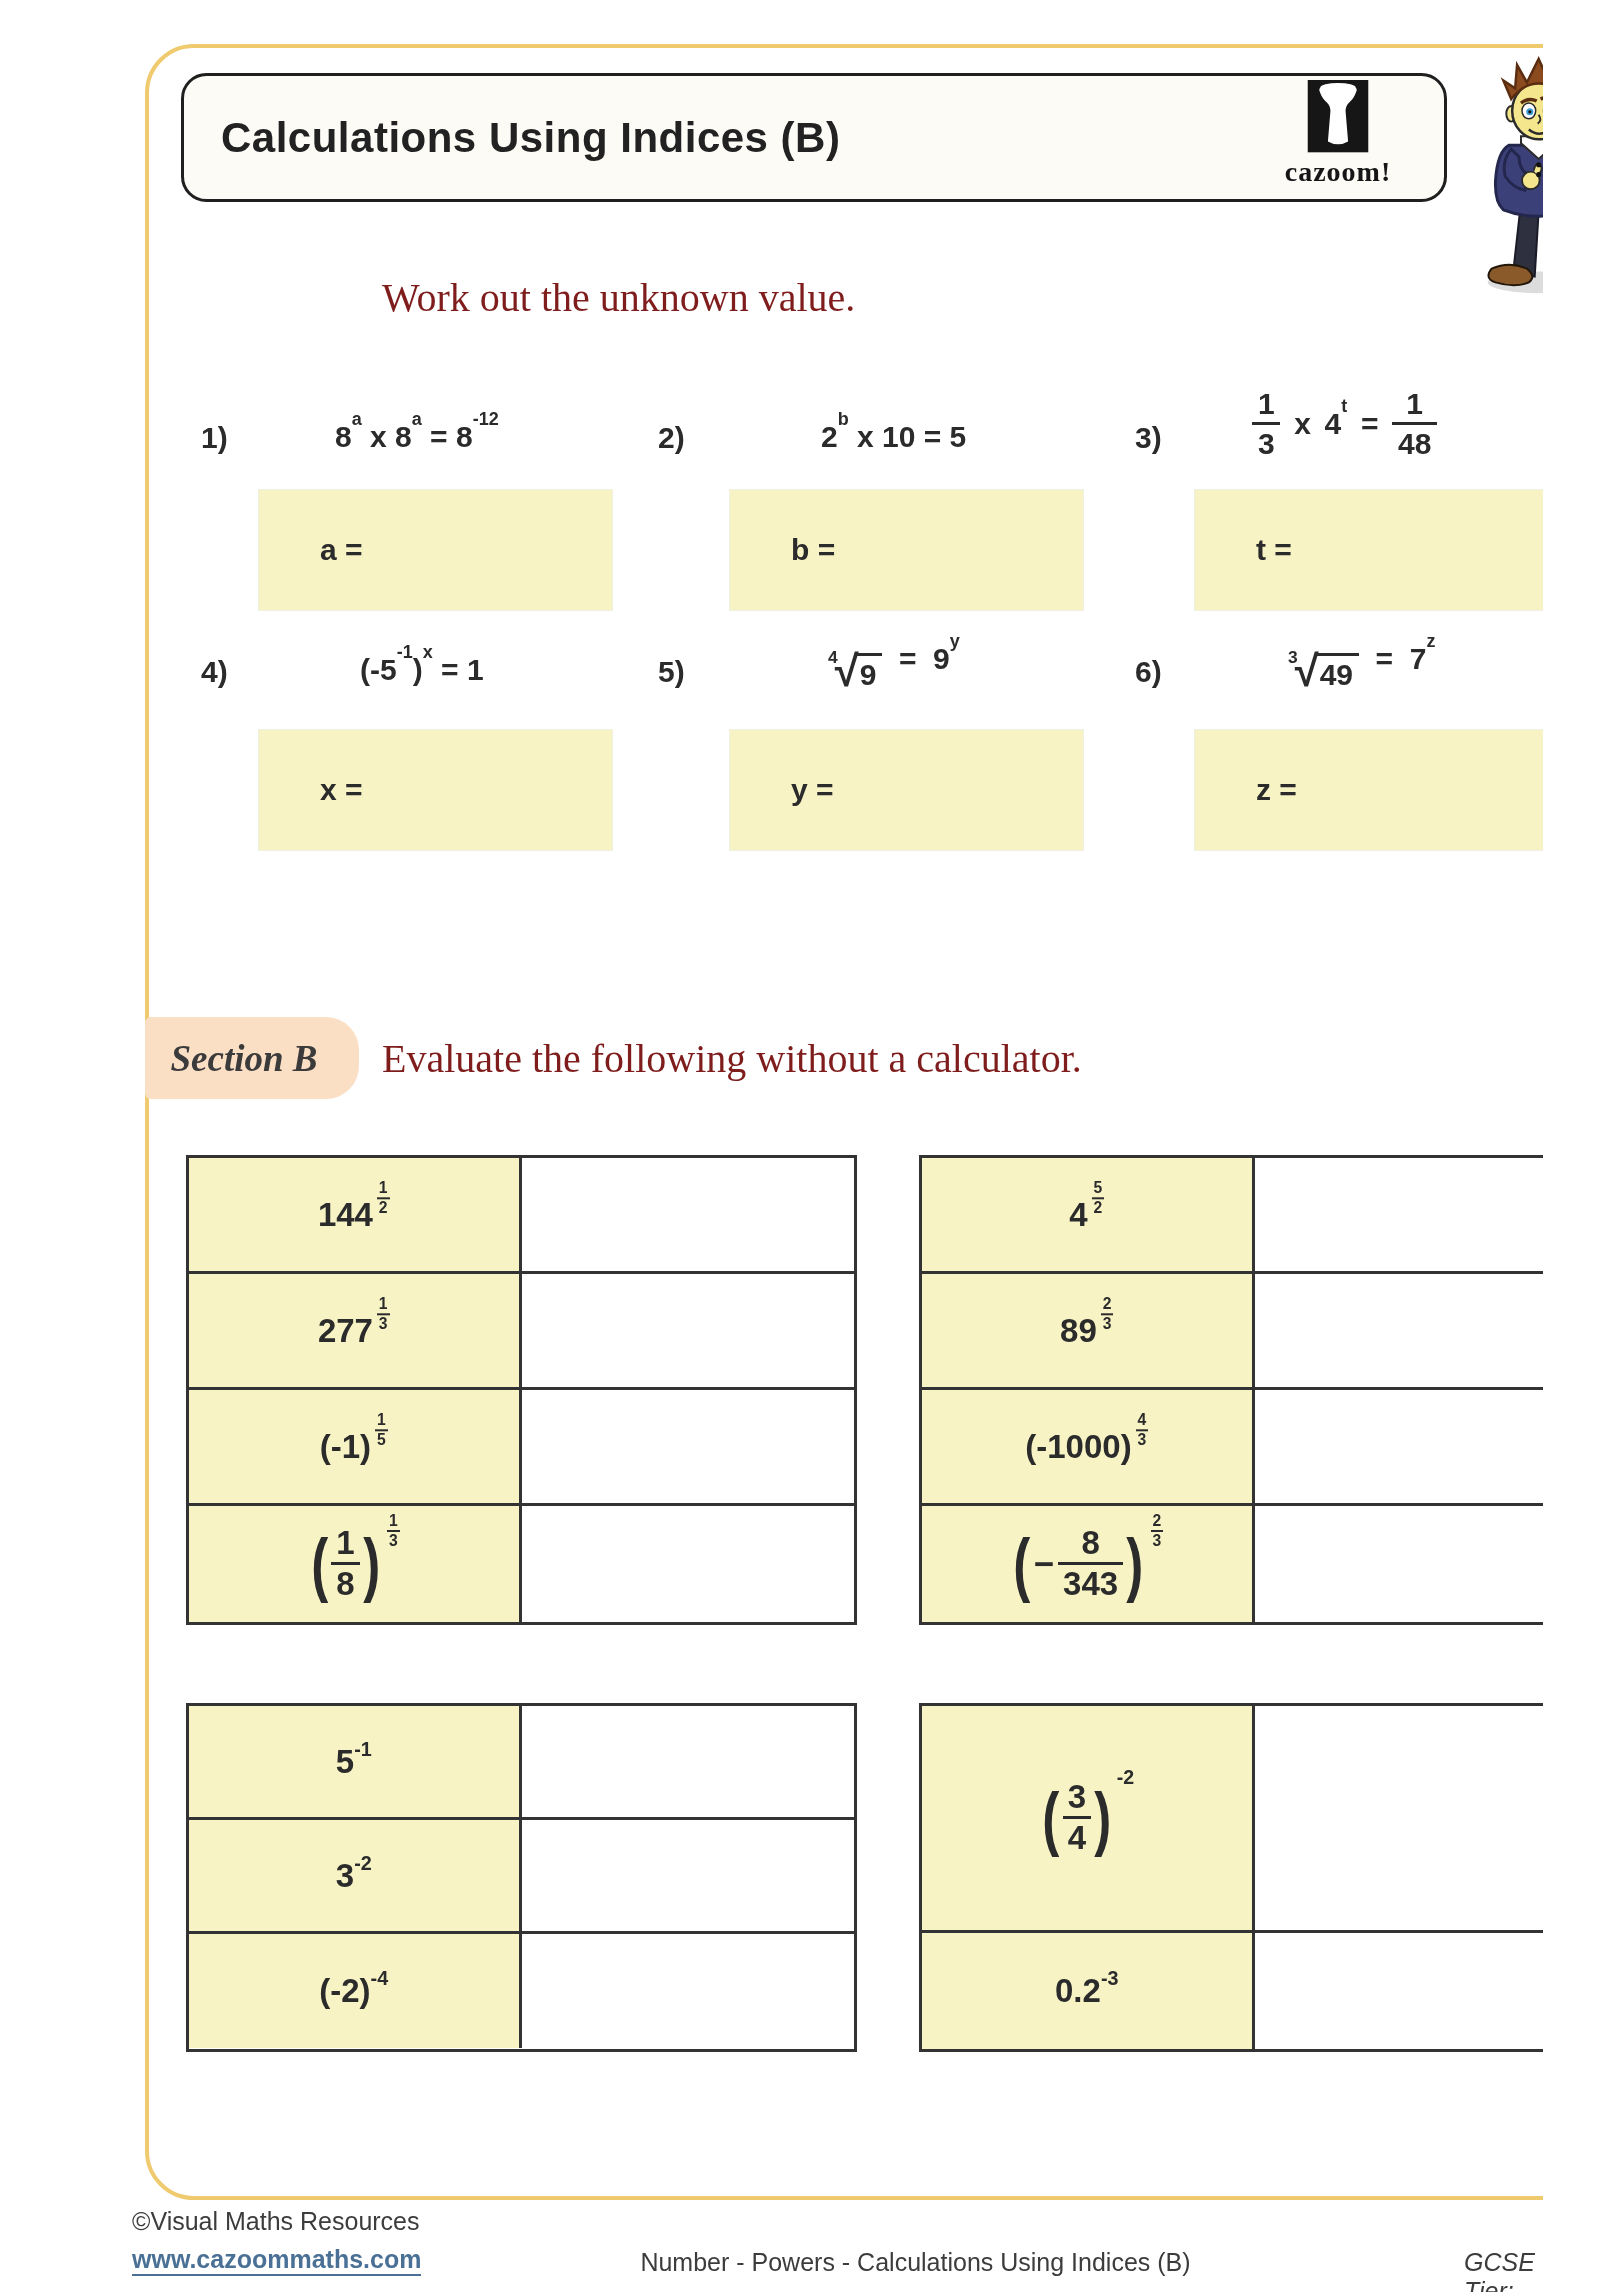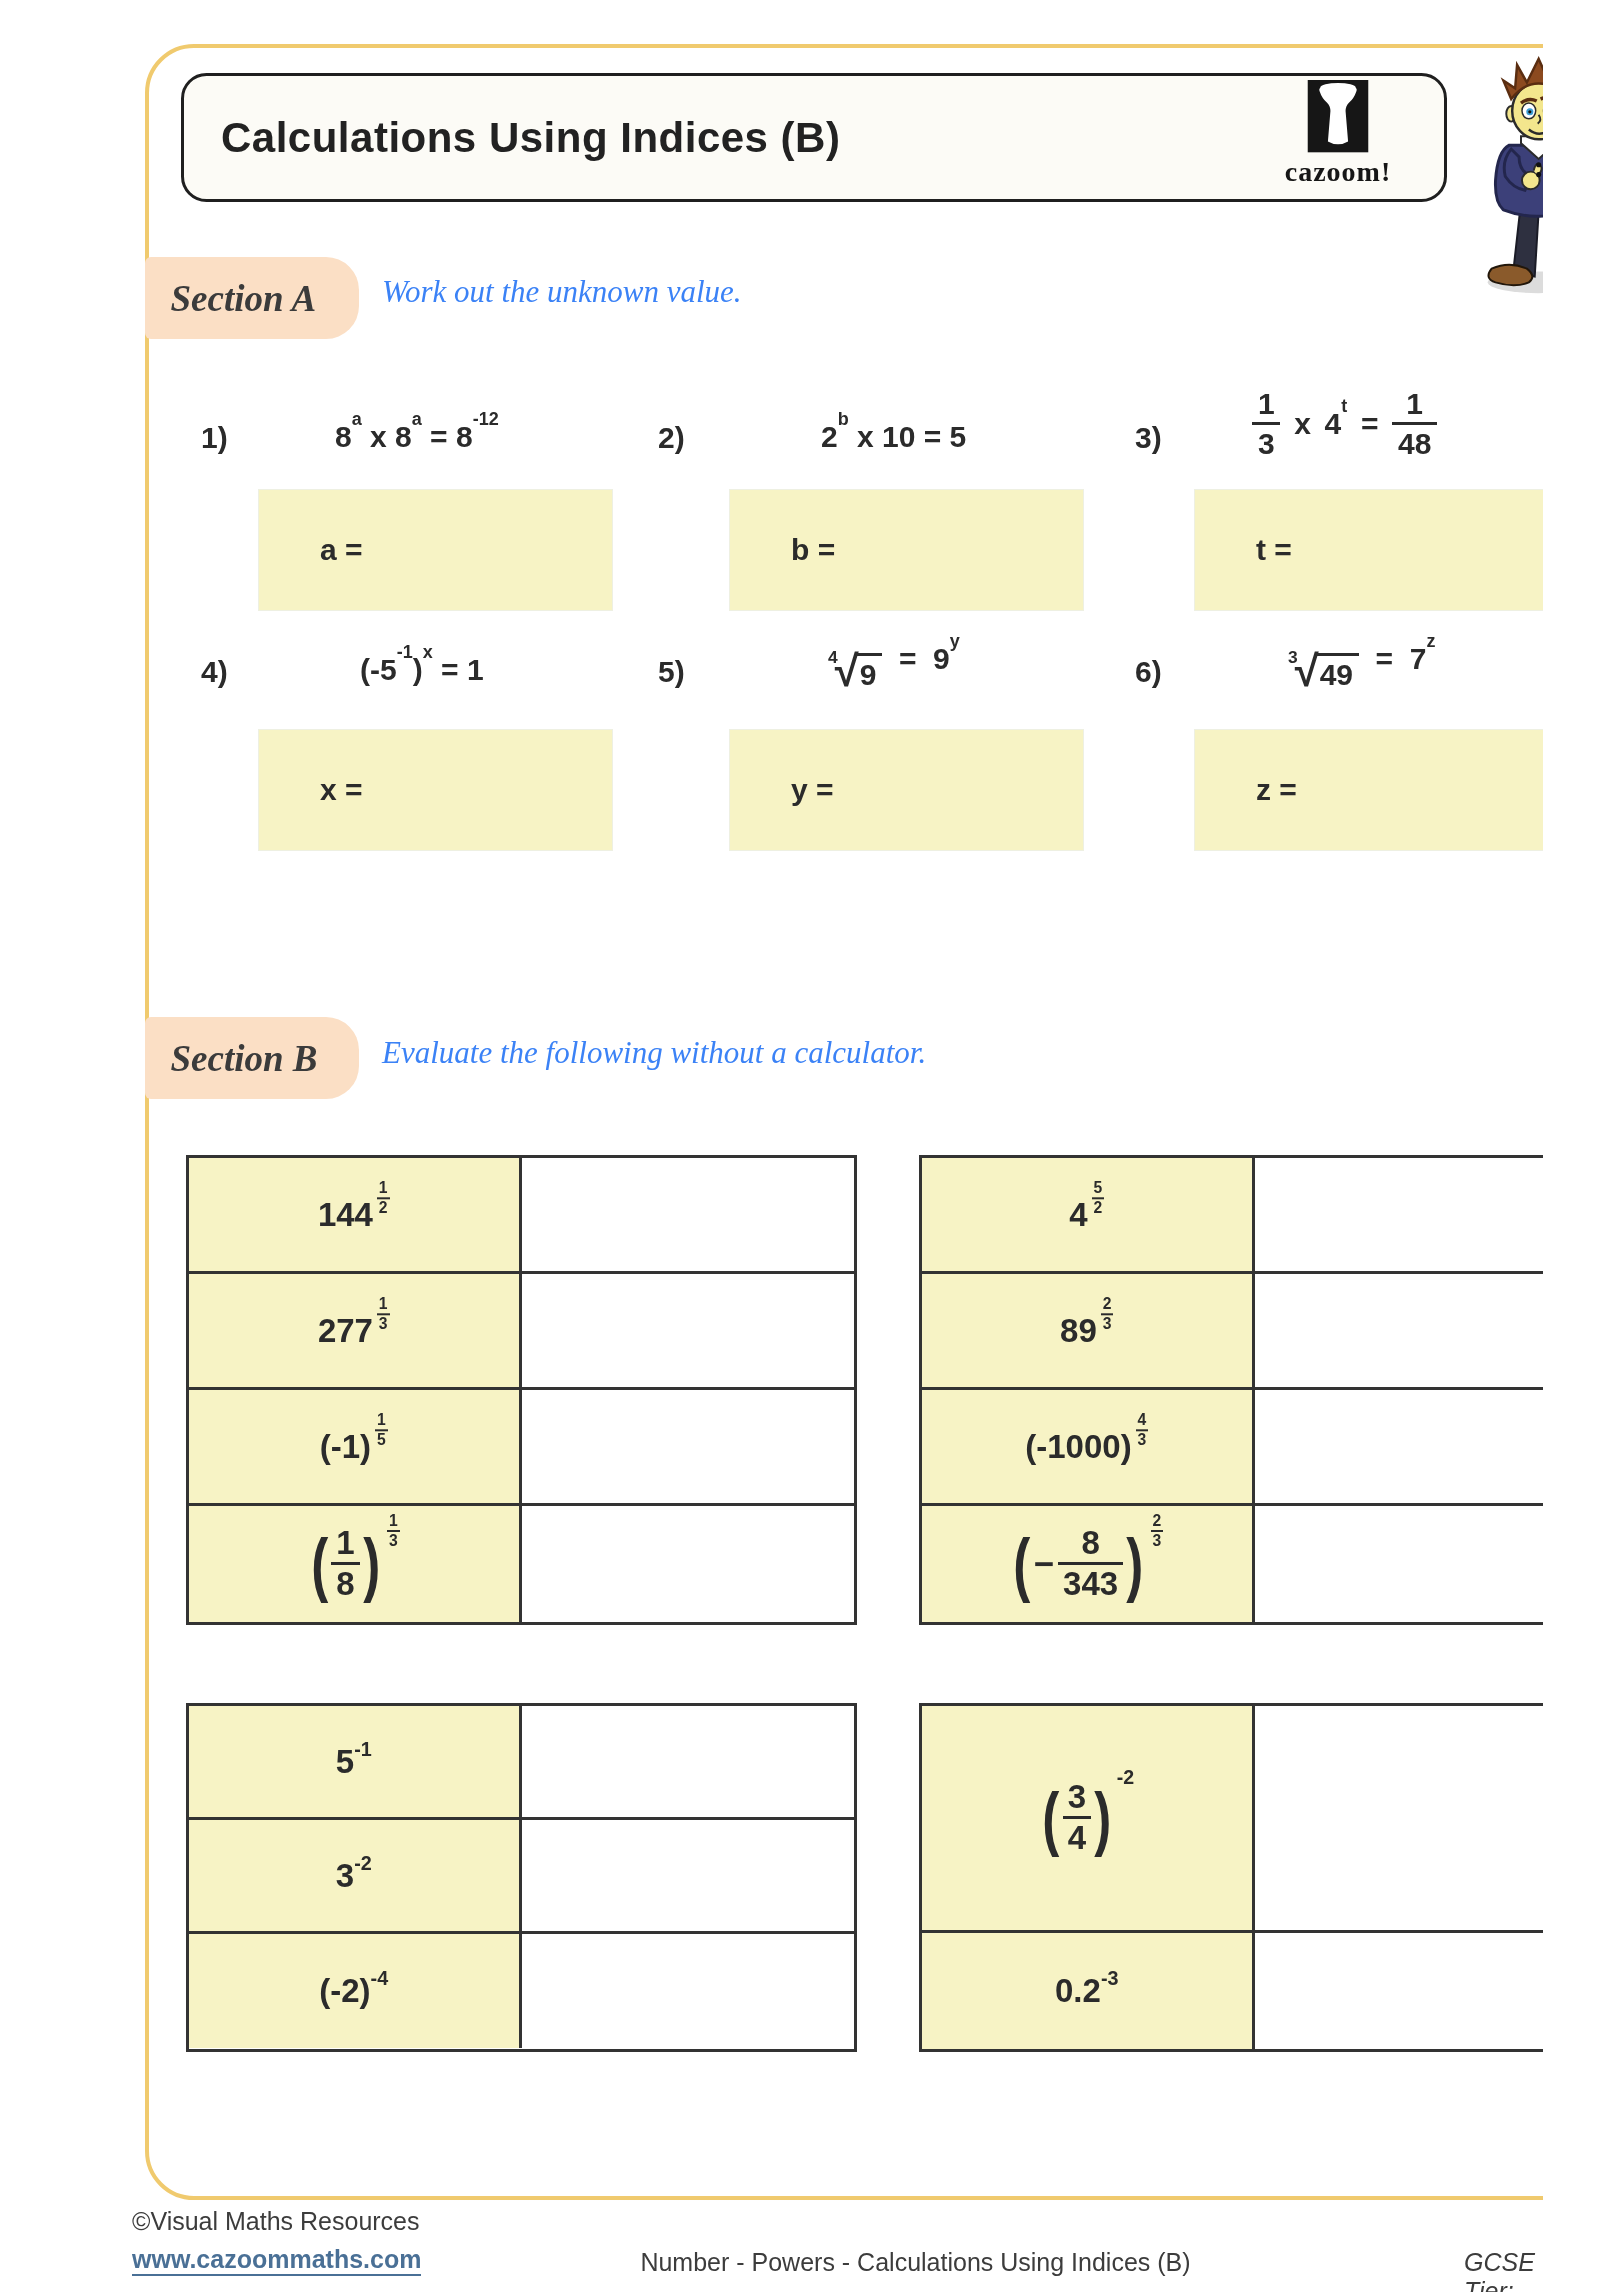--- a/index.html
+++ b/index.html
@@ -33,22 +33,22 @@
   
   .sec-label {
     position:absolute; left:67px; width:214px; height:82px; z-index:2;
     background:#fbdfc5; border-radius:5.9px 33px 33px 5.9px;
     display:flex; align-items:center; padding-left:25.5px;
     font-family:"Liberation Serif", serif; font-style:italic; font-weight:bold;
     font-size:37px; color:#3b3b3b;
   }
   .sec-instr {
     position:absolute; left:304px; z-index:2;
-    font-family:"Liberation Serif", serif; font-style:italic;
-    font-size:31px; color:#3b82f6;
+    font-family:"Liberation Serif", serif; 
+    font-size:40px; color:#7f1d1d;
   }
   
   .qnum { position:absolute; font-size:30px; font-weight:bold; z-index:2; }
   .eq { position:absolute; font-size:30px; font-weight:bold; z-index:2; white-space:pre; }
   .eq sup, .m sup { font-size:0.60em; position:relative; top:-0.62em; }
   .eq-flex { display:flex; align-items:center; gap:13.7px; white-space:normal; }
   .fracA { display:inline-flex; flex-direction:column; align-items:center; line-height:1.15; }
   .fracA .n { padding:0 5.9px; }
   .fracA .d { border-top:3.9px solid #2b2b2b; padding:2px 5.9px 0; }
   .rad { display:inline-flex; align-items:flex-start; }
@@ -133,23 +133,20 @@
       <circle cx="69" cy="58" r="3.6" fill="#3d9fd6"></circle>
         <circle cx="69" cy="58" r="1.6" fill="#111111"></circle>
       <ellipse cx="90" cy="57" rx="7" ry="8" fill="#ffffff" stroke="#2b2b2b" stroke-width="1.5"></ellipse>
       <circle cx="89" cy="58" r="3.6" fill="#3d9fd6"></circle>
         <circle cx="89" cy="58" r="1.6" fill="#111111"></circle>
       <path d="M78,61 q4,6 -1,9" stroke="#2b2b2b" stroke-width="2" fill="none"></path>
       <path d="M68,76 q10,8 20,1" stroke="#2b2b2b" stroke-width="2.5" fill="none"></path>
     </svg>
   </div>
 
-  <div class="sec-label" style="top:257px;">
-    <span>Section A</span>
-  </div>
   <div class="sec-instr" style="top:274px;">Work out the unknown value.</div>
 
   <div class="qnum" style="left:123px; top:421px;">1)</div>
   <div class="eq" style="left:257px; top:420px;"><span>8</span><sup>a</sup><span> x 8</span><sup>a</sup><span> = 8</span><sup>-12</sup></div>
 
   <div class="qnum" style="left:580px; top:421px;">2)</div>
   <div class="eq" style="left:743px; top:420px;"><span>2</span><sup>b</sup><span> x 10 = 5</span></div>
 
   <div class="qnum" style="left:1057px; top:421px;">3)</div>
   <div class="eq eq-flex" style="left:1174px; top:387px;">

